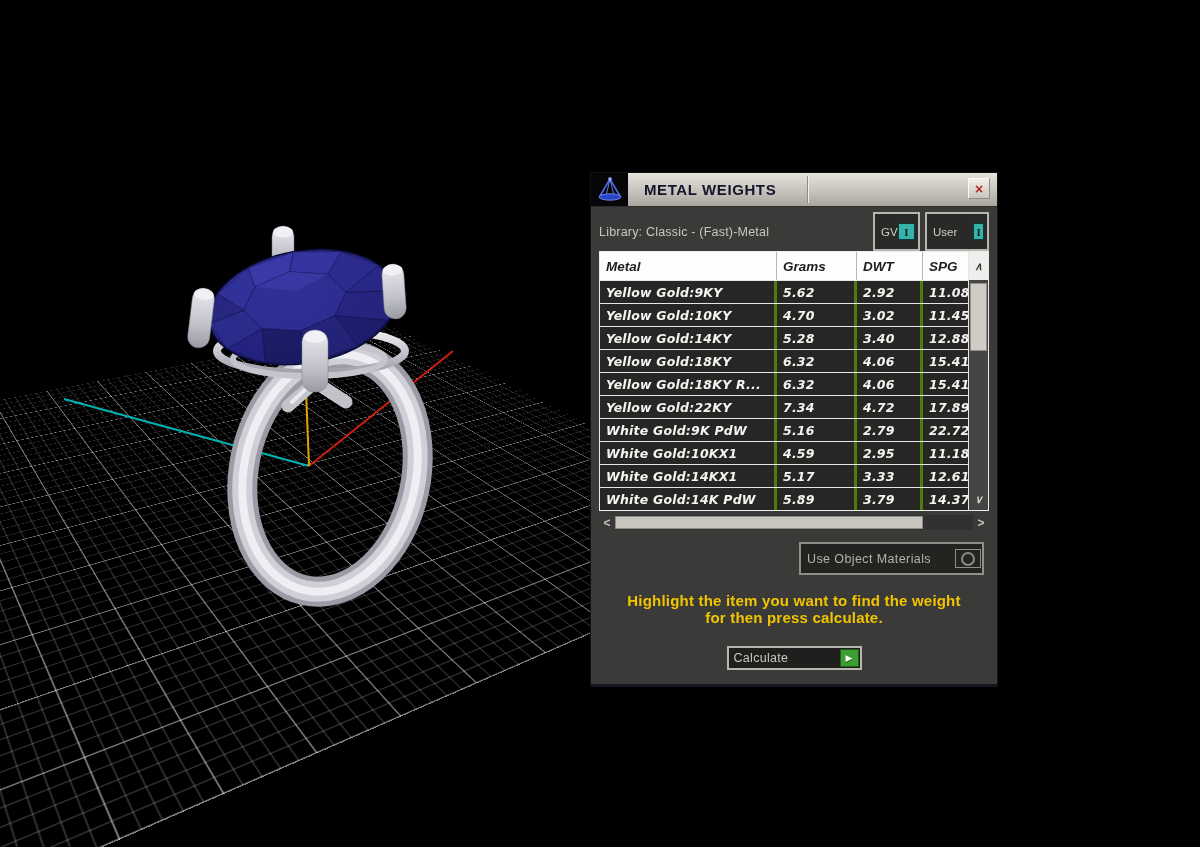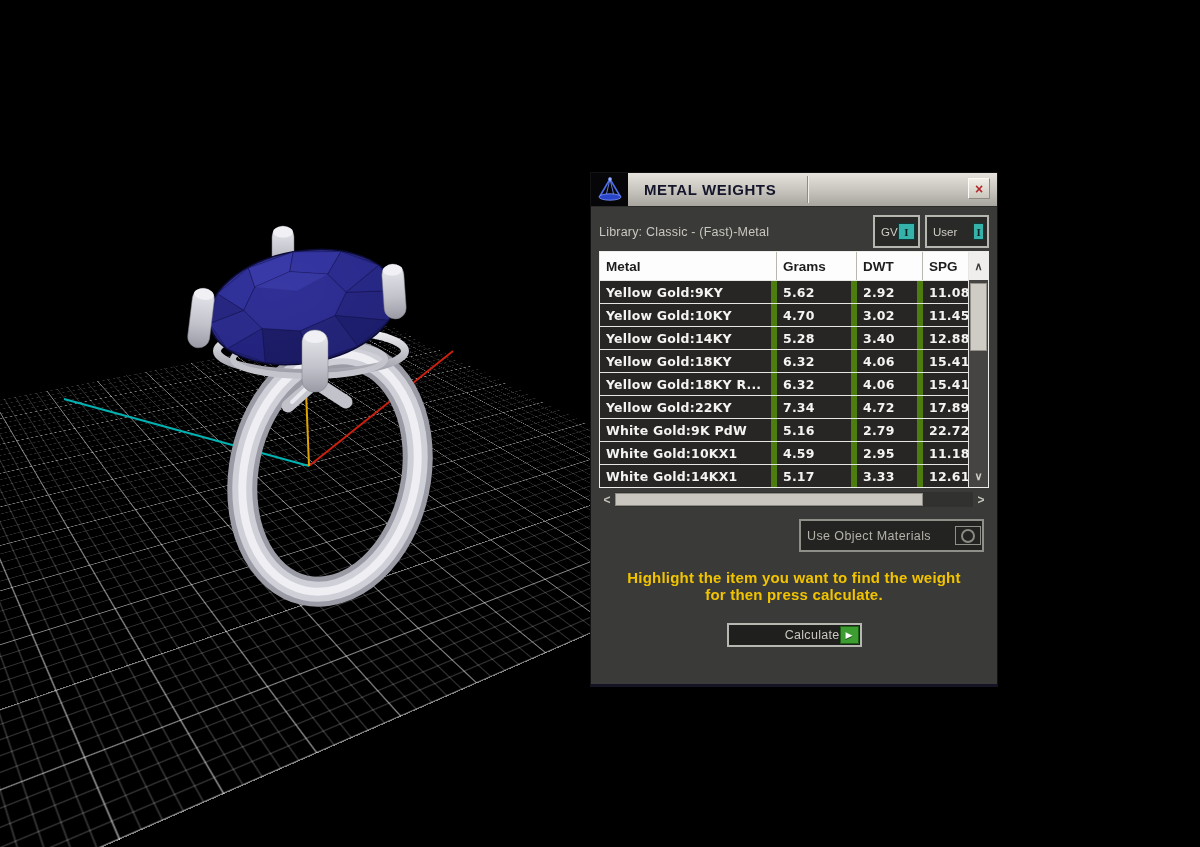--- a/index.html
+++ b/index.html
@@ -29,40 +29,40 @@
   .title-groove{width:0;border-left:1px solid #8f8c85;border-right:1px solid #efede7;margin:3px 0;}
   .title-rest{flex:1;}
   .close-btn{width:22px;height:21px;margin:5px 7px 0 0;background:linear-gradient(#f2efe8,#c9c6bd);
              border:1px solid #8f8c85;border-top-color:#fbfaf6;border-left-color:#fbfaf6;
              display:flex;align-items:center;justify-content:center;padding:0;cursor:default;}
   .close-x{color:#b3282d;font-size:14px;font-weight:bold;line-height:1;}
 
   .dbody{padding:0 8px;}
   .lib-row{margin-top:13px;height:23px;display:flex;align-items:center;}
   .lib-label{flex:1;font-size:12.5px;color:#c9c7bf;letter-spacing:.2px;}
-  .toggle{display:flex;align-items:center;height:33px;box-sizing:border-box;
+  .toggle{display:flex;align-items:center;height:39px;box-sizing:border-box;
           border:2px solid #b7b7b1;background:#292927;padding:0 3px 0 6px;margin-left:5px;}
   .toggle-gv{width:47px;} .toggle-user{width:64px;gap:16px;}
   .toggle-label{flex:1;font-size:11.5px;color:#cfcdc5;}
   .toggle-switch{width:17px;height:15px;background:#35b3ab;border:1px solid #0e3a38;
                  color:#0b2423;font-family:"Liberation Serif",serif;font-weight:bold;font-size:11px;
                  display:flex;align-items:center;justify-content:center;}
 
-  .table-wrap{margin-top:8px;border:1px solid #ececea;display:flex;background:#737373;}
+  .table-wrap{margin-top:8px;border:1px solid #ececea;display:flex;background:#737373;font-style:italic;}
   .table-main{flex:1;min-width:0;}
   .thead{height:28px;background:#fdfdfd;display:flex;align-items:center;
          font-size:13.5px;font-weight:bold;color:#1d1d1d;}
   .th,.td{box-sizing:border-box;padding-left:6px;white-space:nowrap;overflow:hidden;height:100%;
           display:flex;align-items:center;}
   .c-metal{width:177px;} .c-grams{width:80px;} .c-dwt{width:66px;} .c-spg{flex:1;min-width:0;}
   .th{border-right:1px solid #b9b6b0;} .th:last-child{border-right:none;}
   .trow{height:22px;display:flex;border-top:1px solid #e6e6e4;background:#282624;
         font-family:"DejaVu Sans",sans-serif;font-size:12.5px;font-weight:bold;color:#f4f4f2;
         letter-spacing:.2px;}
-  .td{border-right:6px solid #4d7c0f;} .td:last-child{border-right:none;}
+  .td{border-right:3px solid #4d7c0f;} .td:last-child{border-right:none;}
   .vscroll{width:19px;display:flex;flex-direction:column;background:#454442;border-left:1px solid #e6e6e4;}
   .vs-up{height:28px;background:#efeeec;color:#3c3c3a;display:flex;align-items:center;justify-content:center;
          font-size:11px;font-weight:bold;}
   .vs-thumb{height:66px;margin:3px 1px 0 1px;background:#cfccc6;border:1px solid #93908a;}
   .vs-track{flex:1;}
   .vs-down{height:22px;color:#cfccc6;display:flex;align-items:center;justify-content:center;
            font-size:11px;font-weight:bold;}
 
   .hscroll{margin-top:3px;height:17px;display:flex;align-items:center;}
   .hs-left,.hs-right{width:16px;color:#c6c3bd;font-size:12px;font-weight:bold;text-align:center;}
@@ -76,21 +76,21 @@
   .materials-right{width:24px;height:17px;border:1px solid #8f8f89;margin-right:1px;
                    display:flex;align-items:center;justify-content:center;}
   .circle-icon{width:10px;height:10px;border:2px solid #8a8a84;border-radius:50%;}
 
   .instructions{margin-top:17px;text-align:center;color:#f2c400;font-weight:bold;font-size:15px;
                 line-height:17px;letter-spacing:.2px;}
 
   .calc-row{margin-top:20px;display:flex;justify-content:center;}
   .calc-btn{width:135px;height:24px;box-sizing:border-box;border:2px solid #b7b7b1;background:#1f1f1d;
             display:flex;align-items:center;}
-  .calc-label{flex:1;padding-left:5px;font-size:12.5px;color:#c9c7bf;letter-spacing:.3px;text-align:right;}
+  .calc-label{flex:1;padding-left:5px;font-size:12.5px;color:#c9c7bf;letter-spacing:.3px;}
   .calc-go{width:19px;height:18px;background:#3c9e30;border:1px solid #1e5f16;margin-right:1px;
            display:flex;align-items:center;justify-content:center;box-sizing:border-box;}
   .calc-go span{color:#fff;font-size:9px;line-height:1;text-shadow:0 1px 0 #1a4a12;}
 </style>
 </head>
 <body>
 
 <div class="stage">
 
   <div class="viewport">
@@ -266,20 +266,26 @@
     <span class="td c-grams">4.59</span>
     <span class="td c-dwt">2.95</span>
     <span class="td c-spg">11.18</span>
   </div>
               <div class="trow">
     <span class="td c-metal">White Gold:14KX1</span>
     <span class="td c-grams">5.17</span>
     <span class="td c-dwt">3.33</span>
     <span class="td c-spg">12.61</span>
   </div>
+              <div class="trow">
+    <span class="td c-metal">White Gold:14K PdW</span>
+    <span class="td c-grams">5.89</span>
+    <span class="td c-dwt">3.79</span>
+    <span class="td c-spg">14.37</span>
+  </div>
             </div>
         </div>
         <div class="vscroll">
           <div class="vs-up">∧</div>
           <div class="vs-thumb"></div>
           <div class="vs-track"></div>
           <div class="vs-down">∨</div>
         </div>
       </div>
 

